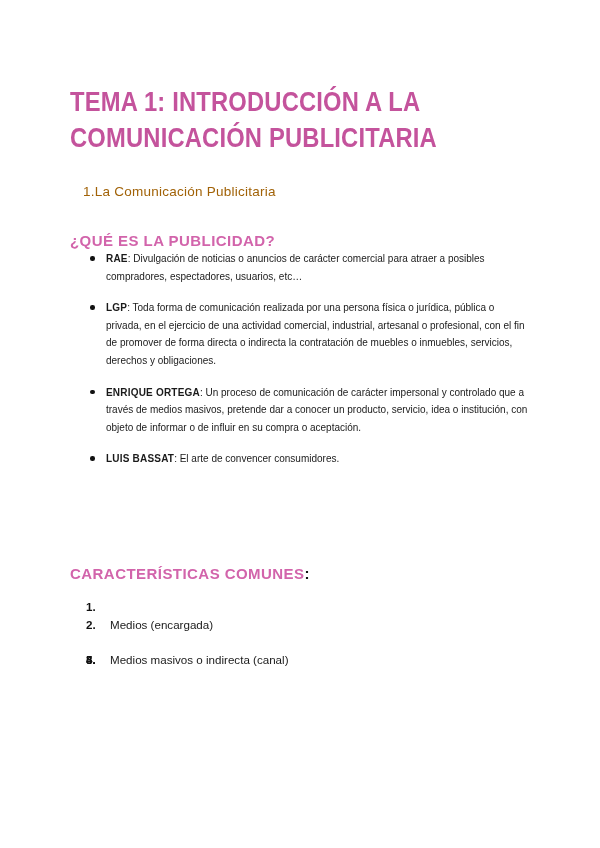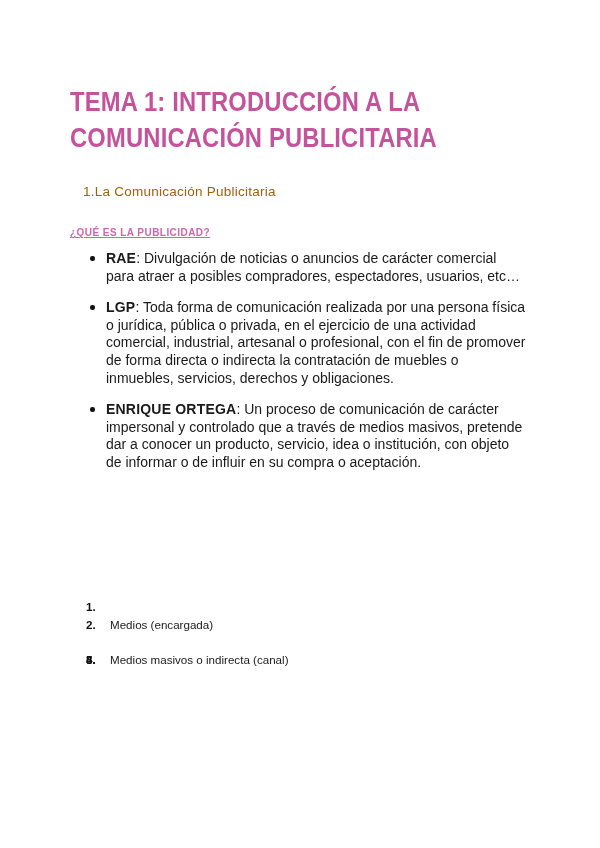--- a/index.html
+++ b/index.html
@@ -49,25 +49,24 @@
     font-size: 13.5px;
     font-weight: 400;
     color: #a16207;
     letter-spacing: 0.25px;
   }
 
   
   .pink-heading {
     position: absolute;
     left: 70px;
-    font-size: 10px;
+    font-size: 15px;
     font-weight: 700;
     color: #d264ab;
     letter-spacing: 0.45px;
-    text-decoration: underline;
   }
   .pink-heading.h-q { top: 217px; }
   .pink-heading.h-c { top: 550px; }
   .pink-heading .tail {
     color: #111111;
     font-weight: 700;
   }
 
   
   .bullet-list {
@@ -76,21 +75,21 @@
     top: 250px;
     width: 440px;
     margin: 0;
     padding: 0;
     list-style: none;
   }
   .bullet-list li {
     position: relative;
     padding-left: 18px;
     margin-bottom: 14px;
-    font-size: 14px;
+    font-size: 10px;
     line-height: 17.6px;
     color: #1a1a1a;
     text-align: left;
   }
   .bullet-list li::before {
     content: "";
     position: absolute;
     left: 2px;
     top: 6px;
     width: 4.5px;
@@ -144,22 +143,28 @@
   <ul class="bullet-list">
     <li>
       <b>RAE</b><span>: Divulgación de noticias o anuncios de carácter comercial para atraer a posibles compradores, espectadores, usuarios, etc…</span>
     </li>
     <li>
       <b>LGP</b><span>: Toda forma de comunicación realizada por una persona física o jurídica, pública o privada, en el ejercicio de una actividad comercial, industrial, artesanal o profesional, con el fin de promover de forma directa o indirecta la contratación de muebles o inmuebles, servicios, derechos y obligaciones.</span>
     </li>
     <li>
       <b>ENRIQUE ORTEGA</b><span>: Un proceso de comunicación de carácter impersonal y controlado que a través de medios masivos, pretende dar a conocer un producto, servicio, idea o institución, con objeto de informar o de influir en su compra o aceptación.</span>
     </li>
+    <li>
+      <b>LUIS BASSAT</b><span>: El arte de convencer consumidores.</span>
+    </li>
   </ul>
 
+  <h3 class="pink-heading h-c">
+    <span>CARACTERÍSTICAS COMUNES</span><span class="tail">:</span>
+  </h3>
 
   <ol class="num-list">
     <li>
       <span class="num">1.</span>
     </li>
     <li>
       <span class="num">2.</span><span>Medios (encargada)</span>
     </li>
     <li>
       <span class="num">3.</span>

